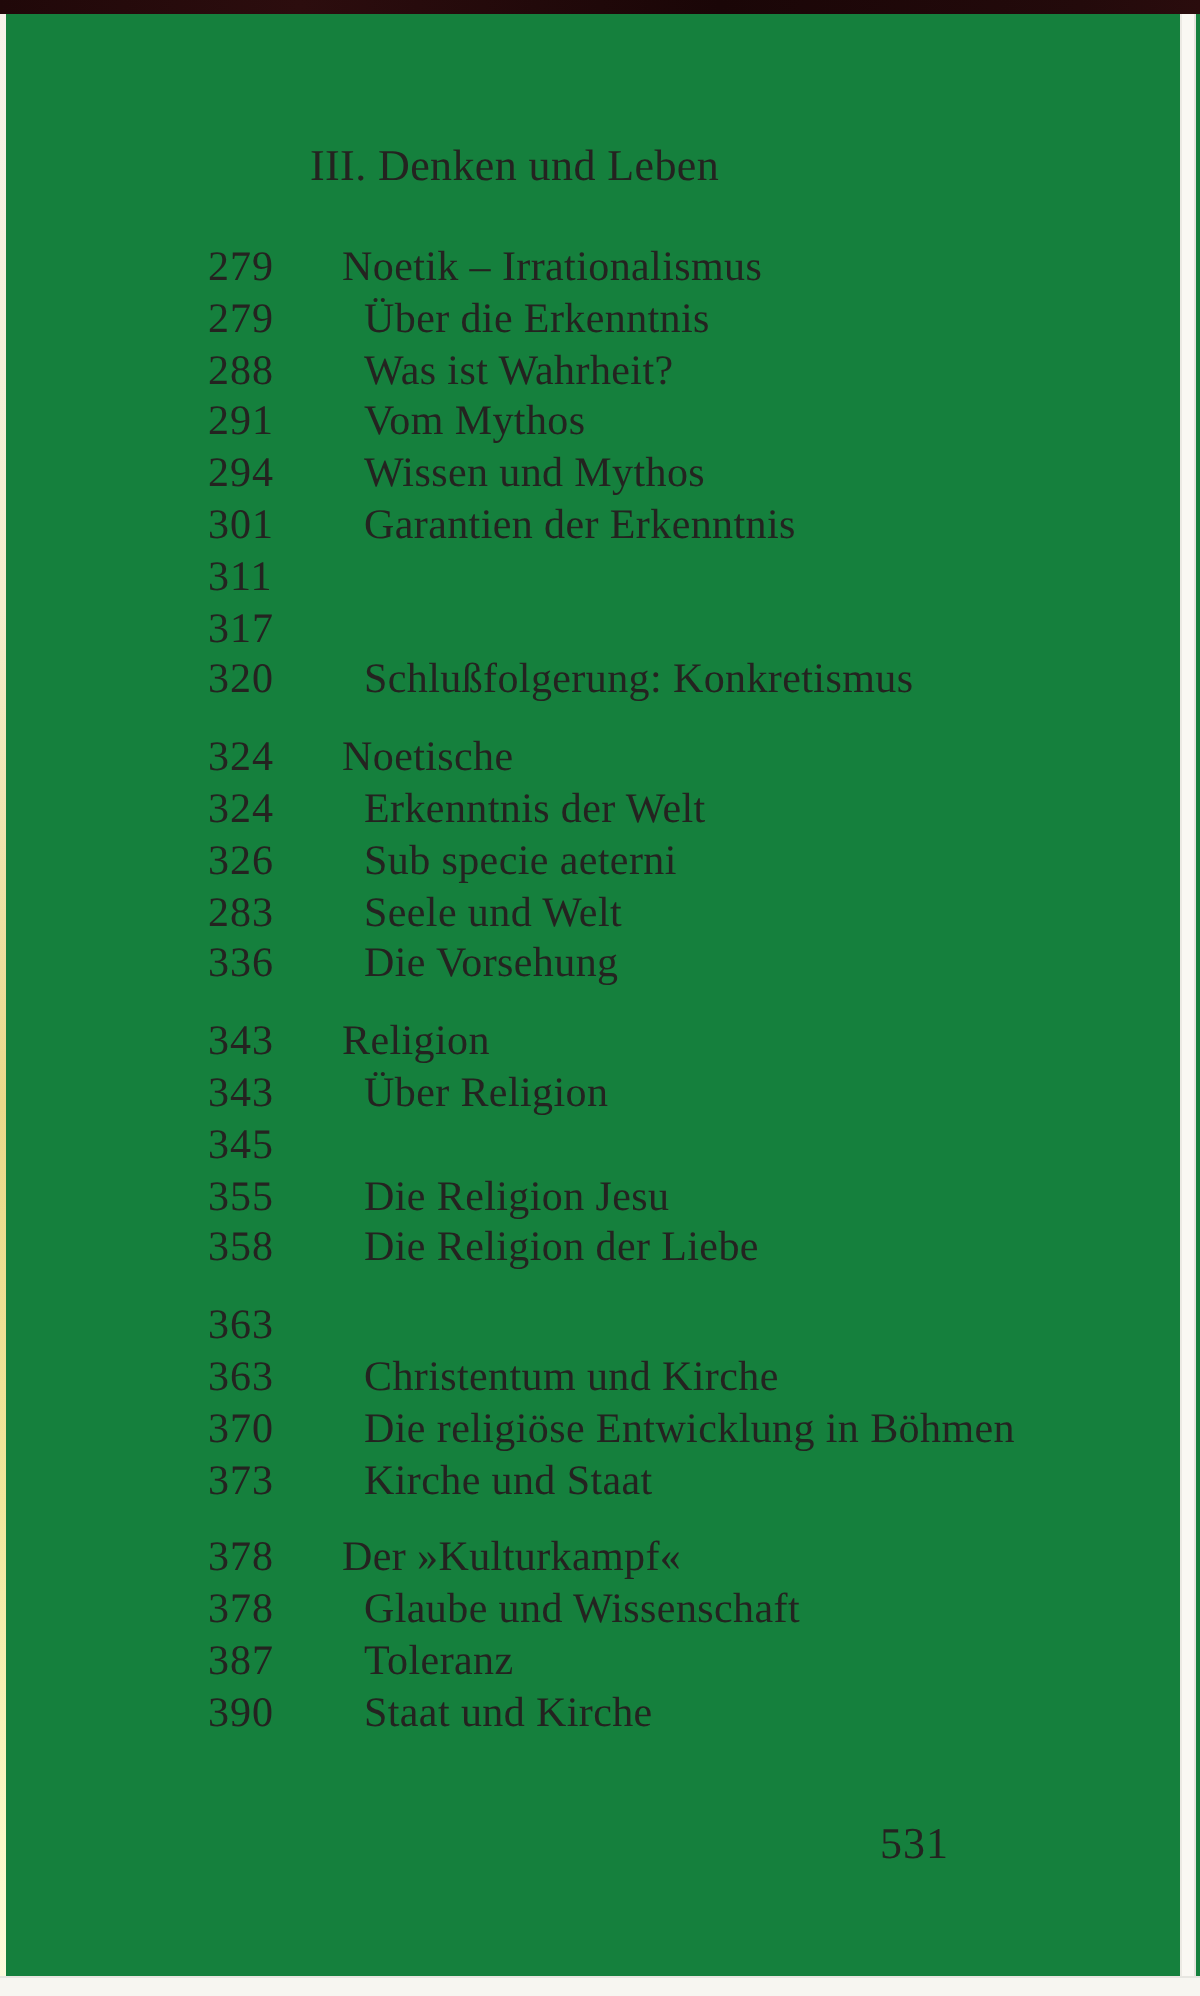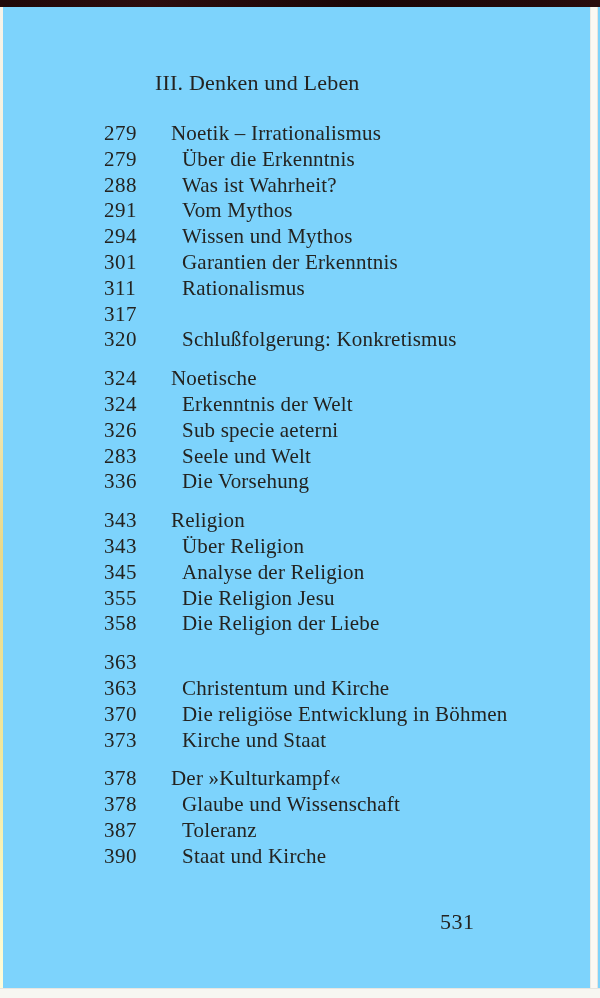--- a/index.html
+++ b/index.html
@@ -1,20 +1,20 @@
 <!DOCTYPE html>
 <html><head>
 <meta charset="utf-8">
 <style>
   html, body { margin: 0; padding: 0; background: #d8d5cf; }
   .page {
     position: relative;
     width: 600px;
     height: 998px;
-    background: #7dd3fc;
+    background: #15803d;
     overflow: hidden;
     font-family: "Liberation Serif", "DejaVu Serif", serif;
     color: #242320;
   }
   
   .band-top {
     position: absolute; top: 0; left: 0; right: 0; height: 7px;
     background: linear-gradient(90deg, #200809, #2c0d0e 25%, #1a0607 60%, #230a0b 90%, #2a0c0d);
   }
   
@@ -100,21 +100,20 @@
           <div class="toc-row sub">
     <span class="toc-num">294</span>
     <span class="toc-label">Wissen und Mythos</span>
   </div>
           <div class="toc-row sub">
     <span class="toc-num">301</span>
     <span class="toc-label">Garantien der Erkenntnis</span>
   </div>
           <div class="toc-row sub">
     <span class="toc-num">311</span>
-    <span class="toc-label">Rationalismus</span>
   </div>
           <div class="toc-row sub">
     <span class="toc-num">317</span>
   </div>
           <div class="toc-row sub">
     <span class="toc-num">320</span>
     <span class="toc-label">Schlußfolgerung: Konkretismus</span>
   </div>
         </div>
         <div class="toc-group">
@@ -143,21 +142,20 @@
           <div class="toc-row">
     <span class="toc-num">343</span>
     <span class="toc-label">Religion</span>
   </div>
           <div class="toc-row sub">
     <span class="toc-num">343</span>
     <span class="toc-label">Über Religion</span>
   </div>
           <div class="toc-row sub">
     <span class="toc-num">345</span>
-    <span class="toc-label">Analyse der Religion</span>
   </div>
           <div class="toc-row sub">
     <span class="toc-num">355</span>
     <span class="toc-label">Die Religion Jesu</span>
   </div>
           <div class="toc-row sub">
     <span class="toc-num">358</span>
     <span class="toc-label">Die Religion der Liebe</span>
   </div>
         </div>

